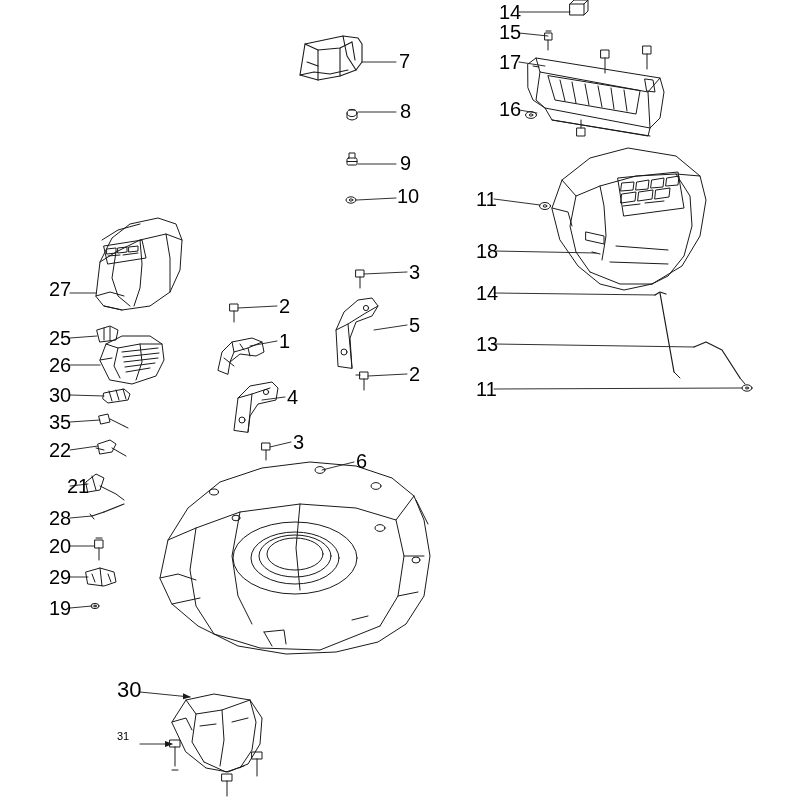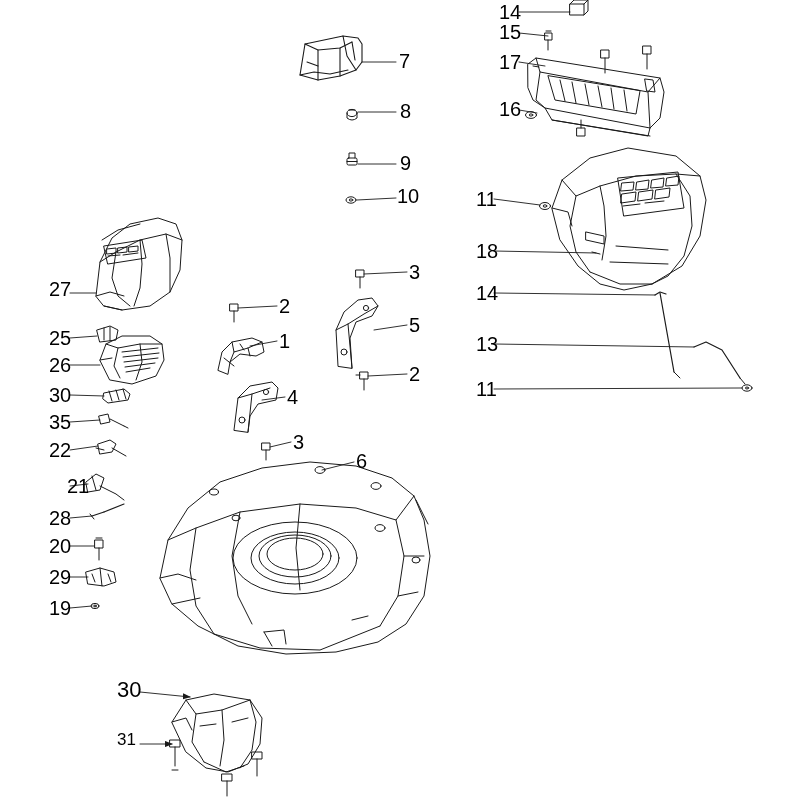--- a/index.html
+++ b/index.html
@@ -416,15 +416,15 @@
   <div class="callout" style="left:49px; top:598px;">19</div>
   <div class="callout" style="left:409px; top:262px;">3</div>
   <div class="callout" style="left:279px; top:296px;">2</div>
   <div class="callout" style="left:409px; top:315px;">5</div>
   <div class="callout" style="left:279px; top:331px;">1</div>
   <div class="callout" style="left:409px; top:364px;">2</div>
   <div class="callout" style="left:287px; top:387px;">4</div>
   <div class="callout" style="left:293px; top:432px;">3</div>
   <div class="callout" style="left:356px; top:451px;">6</div>
   <div class="callout" style="left:117px; top:679px; font-size:22px;">30</div>
-  <div class="callout" style="left:117px; top:731px; font-size:17px;">31</div>
+  <div class="callout" style="left:117px; top:731px; font-size:11px;">31</div>
 
 </div>
 
 </body></html>

